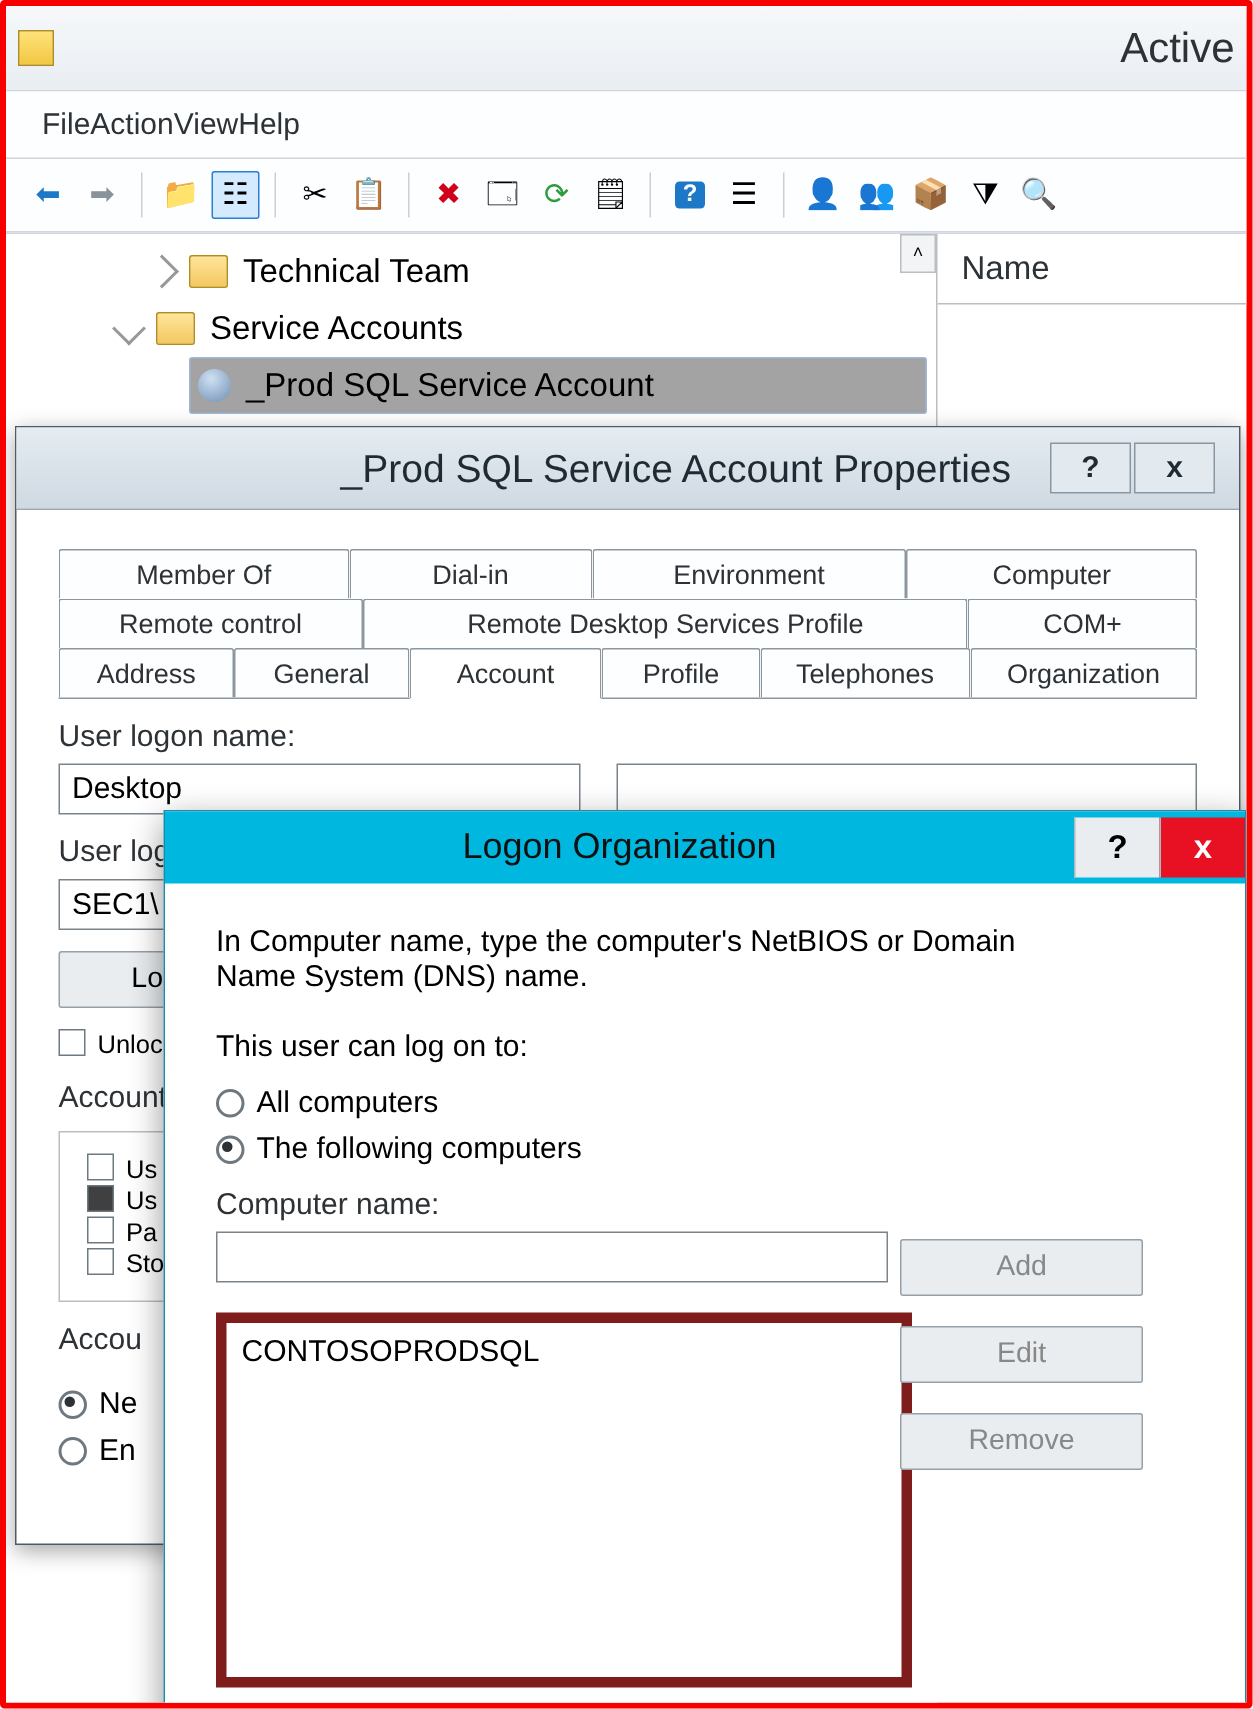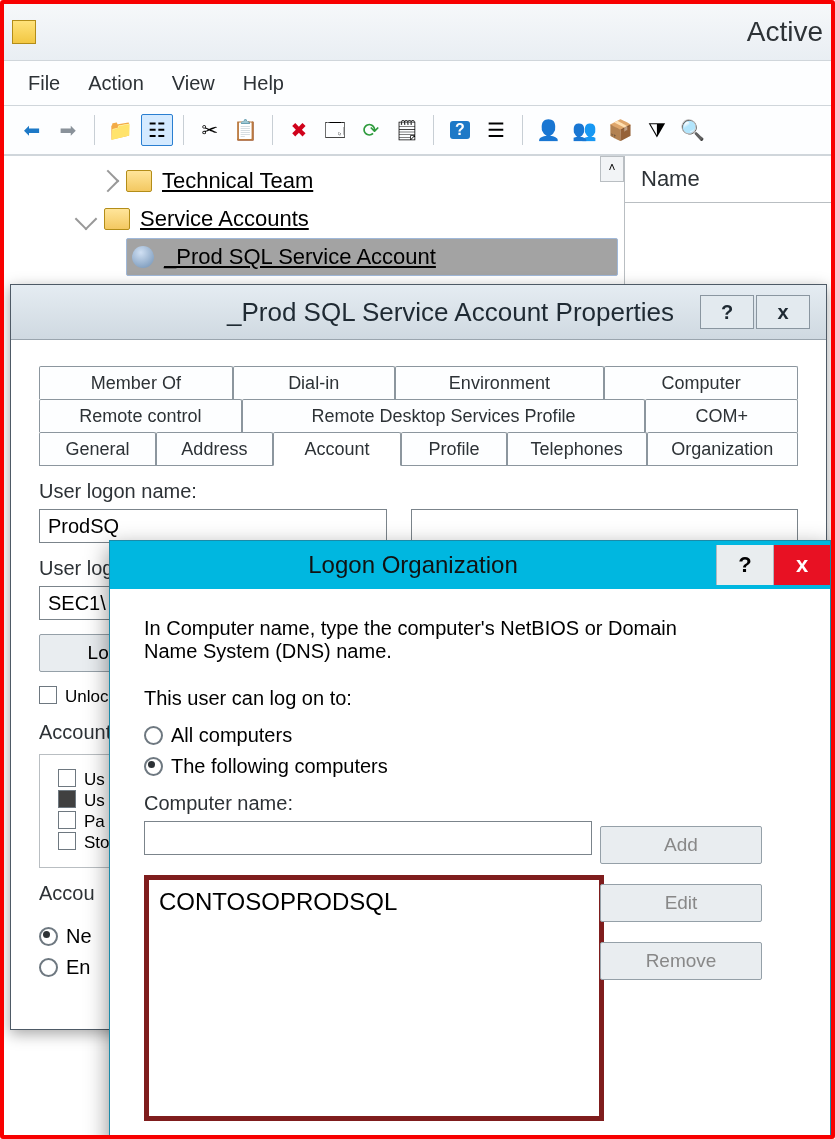--- a/index.html
+++ b/index.html
@@ -12,32 +12,32 @@
     --pale-blue:#d6e5f0;
     --cyan-title:#00b7e0;
   }
   html,body{margin:0;padding:0;font-family:"Segoe UI",Tahoma,Arial,sans-serif;font-size:17px;color:var(--text);}
   body{background:#fff;}
   #stage{position:relative;width:835px;height:1139px;background:#fff;border:4px solid var(--ok-border);box-sizing:border-box;overflow:hidden;border-radius:3px;}
   
   .titlebar{height:56px;background:linear-gradient(#f6f8fa,#e9eef3);display:flex;align-items:center;padding:0 8px;border-bottom:1px solid #d0d6db;}
   .titlebar .app-icon{width:22px;height:22px;background:linear-gradient(#ffe27a,#f2c742);border:1px solid #b38d18;margin-right:10px;}
   .titlebar .app-title{margin-left:auto;font-size:28px;color:#2d3236;font-weight:400;}
-  .menubar{height:32px;padding:6px 24px;border-bottom:1px solid #d0d6db;display:flex;align-items:center;gap:28px;background:#fdfeff;font-size:20px;color:#2d3236;}
+  .menubar{height:32px;padding:6px 24px;border-bottom:1px solid #d0d6db;display:flex;align-items:center;background:#fdfeff;font-size:20px;color:#2d3236;}
   .menubar .menu-item{cursor:default;}
   .toolbar{height:48px;padding:0 12px;background:#fdfeff;border-bottom:1px solid #d0d6db;display:flex;align-items:center;gap:4px;}
   .tb-sep{width:1px;height:30px;background:#c8cfd5;margin:0 6px;}
   .tb-btn{width:30px;height:30px;display:flex;align-items:center;justify-content:center;border:1px solid transparent;border-radius:2px;}
   .tb-glyph{font-size:20px;line-height:1;}
   .tb-btn.active{border:1px solid #2a7fd1;background:#d4eaff;}
   
   .workspace{display:flex;height:calc(100% - 56px - 44px - 48px);border-top:1px solid #d0d6db;}
   .tree-pane{flex:0 0 620px;background:#fff;position:relative;border-right:1px solid #b9beC2;}
   .right-header{flex:1;border-bottom:1px solid #b9bec2;padding:10px 16px;font-size:22px;color:#2d3236;background:#fff;}
-  .tree{padding:6px 6px 6px 90px;font-size:22px;line-height:34px;text-decoration:underline;}
+  .tree{padding:6px 6px 6px 90px;font-size:22px;line-height:34px;}
   .tree-row{display:flex;align-items:center;gap:10px;padding:2px 6px;}
   .tree-row.sel{background:#a3a3a3;border:1px solid #a0b8d8;border-radius:2px;padding:1px 5px;}
   .twist{width:14px;height:14px;display:inline-block;border:1px solid #626262;border-width:0 2px 2px 0;transform:rotate(-45deg);opacity:.65;}
   .twist.open{transform:rotate(45deg);}
   .folder{width:24px;height:20px;background:linear-gradient(#ffe59a,#f3c861);border:1px solid #b38d18;border-radius:2px;}
   .user-icon{width:22px;height:22px;border-radius:50%;background:radial-gradient(circle at 40% 30%,#d0e0f3,#6e8fb3);display:inline-block;}
   .scroll-up{position:absolute;right:0;top:0;width:22px;height:24px;border:1px solid #b9bec2;background:#f2f4f6;text-align:center;font-size:12px;line-height:22px;}
 
   
   .props{position:absolute;left:6px;top:280px;width:815px;border:1px solid #4e5a66;background:#fff;box-shadow:0 4px 14px rgba(0,0,0,.35);}
@@ -64,21 +64,21 @@
 
   
   .logon{position:absolute;left:105px;top:536px;width:720px;background:#fff;border:1px solid #1b8aa8;box-shadow:0 8px 22px rgba(0,0,0,.45);}
   .logon-title{height:48px;background:var(--cyan-title);display:flex;align-items:center;padding:0 0 0 0;justify-content:flex-start;}
   .logon-title .ttl{flex:1;text-align:center;font-size:24px;color:#111;}
   .logon-title .winbtns{display:flex}
   .logon-title .winbtn{width:56px;height:40px;display:flex;align-items:center;justify-content:center;font-size:22px;font-weight:700;background:#e9edef;border-left:1px solid #b0b8c0;}
   .logon-title .winbtn.close{background:#e81123;color:#fff;}
   .logon-body{padding:28px 34px;}
   .radio-row{display:flex;align-items:center;font-size:20px;margin:8px 0;}
-  .list{border:5px solid #7f1d1d;height:220px;padding:8px 10px;font-size:24px;margin-top:20px;overflow:auto;}
+  .list{border:7px solid #7f1d1d;height:220px;padding:8px 10px;font-size:20px;margin-top:20px;overflow:auto;}
   .side-btns{position:absolute;right:34px;top:300px;display:flex;flex-direction:column;gap:20px;}
   .side-btns .btn{width:120px;}
 </style>
 </head>
 <body>
 
 <div id="stage">
 
   <div class="titlebar">
     <span class="app-icon"></span>
@@ -197,34 +197,34 @@
           <div class="tab" style="flex:1">Dial-in</div>
           <div class="tab" style="flex:1.3">Environment</div>
           <div class="tab" style="flex:1.2">Computer</div>
         </div>
         <div class="tabrow">
           <div class="tab" style="flex:1.2">Remote control</div>
           <div class="tab" style="flex:2.4">Remote Desktop Services Profile</div>
           <div class="tab" style="flex:0.9">COM+</div>
         </div>
         <div class="tabrow">
+          <div class="tab" style="flex:1">Address</div>
           <div class="tab" style="flex:1">General</div>
-          <div class="tab" style="flex:1">Address</div>
           <div class="tab active" style="flex:1.1">Account</div>
           <div class="tab" style="flex:0.9">Profile</div>
           <div class="tab" style="flex:1.2">Telephones</div>
           <div class="tab" style="flex:1.3">Organization</div>
         </div>
         <div class="tabstrip-line"></div>
       </div>
 
       <div class="form-row">
         <div class="lbl">User logon name:</div>
         <div class="pair">
-          <div class="txt" style="width:330px">ProdSQ</div>
+          <div class="txt" style="width:330px">Desktop</div>
           <div class="txt" style="flex:1"></div>
         </div>
       </div>
 
       <div class="form-row">
         <div class="lbl">User log</div>
         <div class="pair">
           <div class="txt" style="width:100px">SEC1\</div>
         </div>
       </div>

